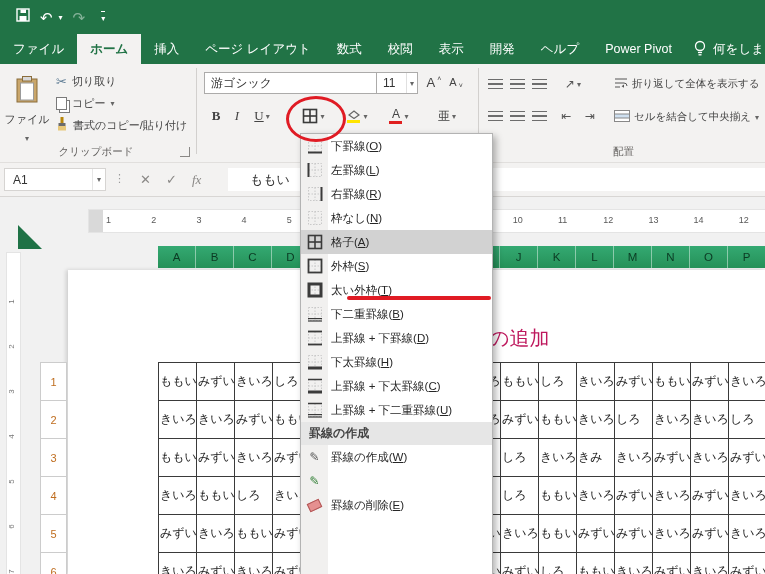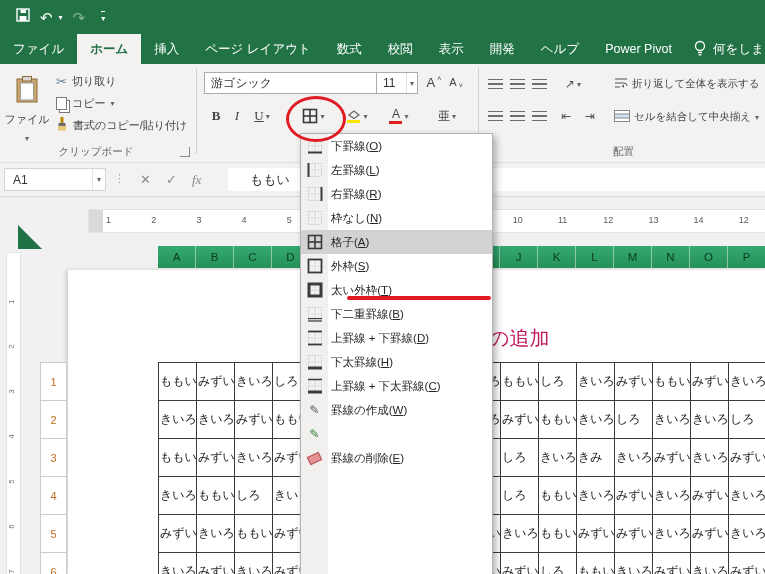--- a/index.html
+++ b/index.html
@@ -575,20 +575,34 @@
     <line x1="8" y1="1.5" x2="8" y2="14.5" stroke="#c9c9c9" stroke-dasharray="1.5,1.5"></line>
     <line x1="1.5" y1="8" x2="14.5" y2="8" stroke="#c9c9c9" stroke-dasharray="1.5,1.5"></line>
               <line x1="1" y1="1.5" x2="15" y2="1.5" stroke="#3b3b3b" stroke-width="1.5"></line>
               <line x1="1" y1="14" x2="15" y2="14" stroke="#3b3b3b" stroke-width="3"></line>
             </svg>
           </span>
           <span class="mi-label">上罫線 + 下太罫線(<u>C</u>)</span>
         </div>
         <div class="menu-item">
           <span class="mi-icon">
+            <svg width="16" height="16" viewBox="0 0 16 16">
+              <rect x="1.5" y="1.5" width="13" height="13" fill="none" stroke="#c9c9c9" stroke-dasharray="1.5,1.5"></rect>
+    <line x1="8" y1="1.5" x2="8" y2="14.5" stroke="#c9c9c9" stroke-dasharray="1.5,1.5"></line>
+    <line x1="1.5" y1="8" x2="14.5" y2="8" stroke="#c9c9c9" stroke-dasharray="1.5,1.5"></line>
+              <line x1="1" y1="1.5" x2="15" y2="1.5" stroke="#3b3b3b" stroke-width="1.5"></line>
+              <line x1="1" y1="12.6" x2="15" y2="12.6" stroke="#3b3b3b" stroke-width="1.2"></line>
+              <line x1="1" y1="15" x2="15" y2="15" stroke="#3b3b3b" stroke-width="1.2"></line>
+            </svg>
+          </span>
+          <span class="mi-label">上罫線 + 下二重罫線(<u>U</u>)</span>
+        </div>
+        <div class="menu-header">罫線の作成</div>
+        <div class="menu-item">
+          <span class="mi-icon">
             <span class="glyph">✎</span>
           </span>
           <span class="mi-label">罫線の作成(<u>W</u>)</span>
         </div>
         <div class="menu-item">
           <span class="mi-icon">
             <span class="glyph" style="color:#2e7d32;">✎</span>
           </span>
         </div>
         <div class="menu-item">

